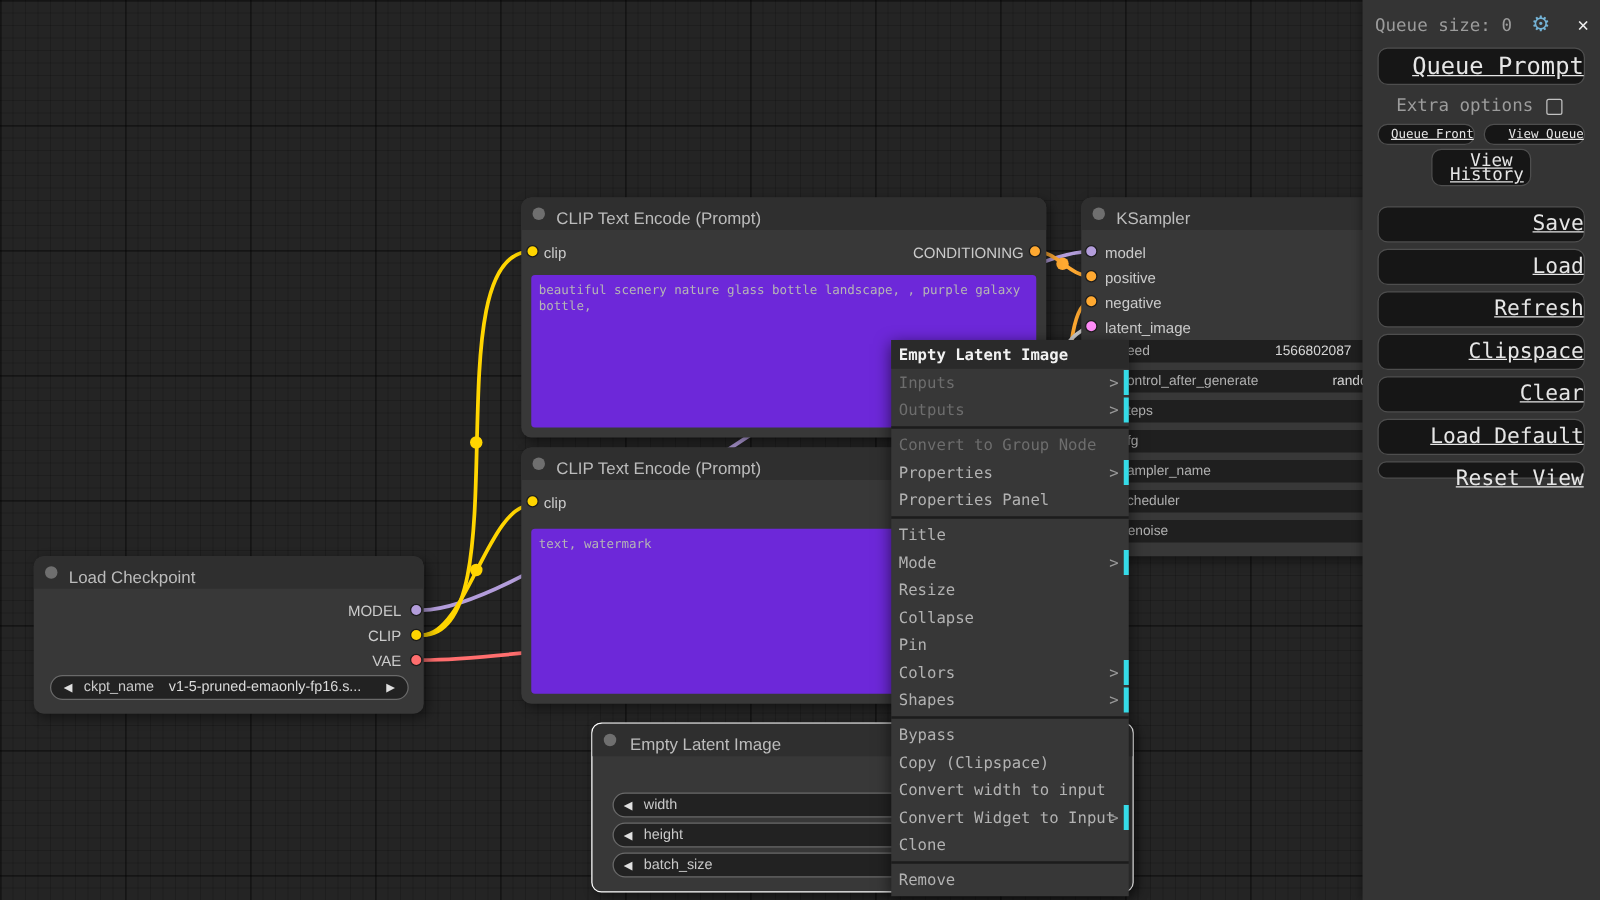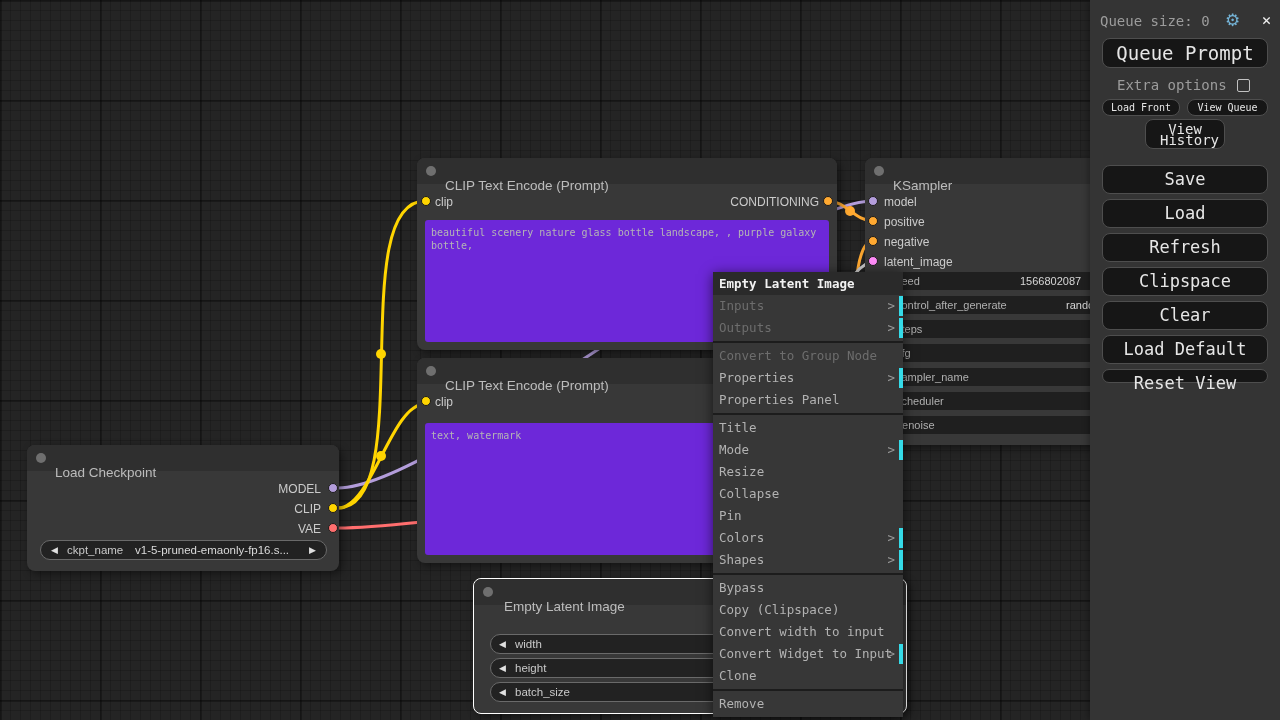--- a/index.html
+++ b/index.html
@@ -14,21 +14,21 @@
       linear-gradient(rgba(0,0,0,0.18) 1px, transparent 1px),
       linear-gradient(90deg, rgba(0,0,0,0.18) 1px, transparent 1px);
     background-size:100px 100px,100px 100px,10px 10px,10px 10px;}
   #wires{position:absolute;left:0;top:0;z-index:5;}
   
   .node{position:absolute;background:#383838;border-radius:8px;z-index:10;
         box-shadow:3px 3px 9px rgba(0,0,0,.45);}
   .node.selected{border:1px solid #fff;}
   .ntitle{position:absolute;left:0;right:0;top:0;height:26px;background:#2f2f2f;
           border-radius:8px 8px 0 0;}
-  .ntxt{position:absolute;left:28px;top:15px;line-height:26px;font-size:13.5px;color:#bcbcbc;white-space:nowrap;}
+  .ntxt{position:absolute;left:28px;top:4px;line-height:26px;font-size:13.5px;color:#bcbcbc;white-space:nowrap;}
   .ndot{position:absolute;left:9px;top:8px;width:10px;height:10px;border-radius:50%;background:#6f6f6f;}
   .port{position:absolute;width:10px;height:10px;border-radius:50%;border:1px solid #1c1c1c;box-sizing:border-box;}
   .c-model{background:#B39DDB}.c-clip{background:#FFD500}.c-cond{background:#FFA931}
   .c-vae{background:#FF6E6E}.c-latent{background:#FF8CF8}
   .plabel{position:absolute;font-size:12px;color:#cbcbcb;line-height:14px;white-space:nowrap;}
   .plabel.r{text-align:right;}
   .ta{position:absolute;background:#6d28d9;border-radius:3px;color:#b5b5b5;box-sizing:border-box;
       font-family:"DejaVu Sans Mono",monospace;font-size:10px;line-height:13px;padding:6px;white-space:pre-wrap;}
   .pill{position:absolute;height:20px;background:#222;border:1px solid #6a6a6a;border-radius:11px;
         box-sizing:border-box;color:#cfcfcf;}
@@ -45,21 +45,21 @@
           font-size:12.5px;font-weight:bold;white-space:nowrap;}
   .mi{position:relative;height:22px;line-height:22px;padding-left:6px;font-size:12.5px;color:#b2b2b2;white-space:nowrap;}
   .mi.dis{color:#6d6d6d;}
   .mi-arrow{position:absolute;right:8px;top:0;color:#989898;}
   .mi-bar{position:absolute;right:0;top:1px;bottom:1px;width:4px;background:#35DBE8;}
   .msep{height:2px;background:#1c1c1c;margin:2px 0;}
   
   #sidebar{position:absolute;left:1090px;top:0;width:190px;height:720px;background:#343434;z-index:60;
            font-family:"DejaVu Sans Mono",monospace;box-shadow:-2px 0 6px rgba(0,0,0,.3);}
   .sbtn{position:absolute;background:#161616;border:1px solid #4e4e4e;border-radius:8px;color:#e6e6e6;
-        text-align:center;box-sizing:border-box;cursor:default;}
+        text-align:right;box-sizing:border-box;cursor:default;text-decoration:underline;}
   .qsize{position:absolute;left:10px;top:13px;font-size:14px;color:#9c9c9c;white-space:nowrap;}
   .gear{position:absolute;left:135px;top:10px;font-size:17px;color:#74B3D6;font-family:"DejaVu Sans",sans-serif;}
   .xclose{position:absolute;right:9px;top:11px;font-size:15px;color:#f0f0f0;font-weight:bold;}
   .exlabel{position:absolute;left:27px;top:77px;font-size:14px;color:#9c9c9c;white-space:nowrap;}
   .excheck{position:absolute;left:147px;top:79px;width:13px;height:13px;border:1px solid #c2c2c2;border-radius:2px;background:transparent;box-sizing:border-box;}
 </style>
 </head>
 <body>
 
 <div id="stage">
@@ -258,21 +258,21 @@
   <div id="sidebar">
     <span class="qsize">Queue size: 0</span>
     <span class="gear">⚙</span>
     <span class="xclose">✕</span>
 
     <div class="sbtn" style="left:12px;top:38px;width:166px;height:30px;font-size:19px;line-height:28px;">Queue Prompt</div>
 
     <span class="exlabel">Extra options</span>
     <span class="excheck"></span>
 
-    <div class="sbtn" style="left:12px;top:99px;width:78px;height:17px;font-size:10px;line-height:15px;border-radius:8px;">Load Front</div>
+    <div class="sbtn" style="left:12px;top:99px;width:78px;height:17px;font-size:10px;line-height:15px;border-radius:8px;">Queue Front</div>
     <div class="sbtn" style="left:97px;top:99px;width:81px;height:17px;font-size:10px;line-height:15px;border-radius:8px;">View Queue</div>
     <div class="sbtn" style="left:55px;top:119px;width:80px;height:30px;font-size:14px;line-height:11px;padding:4px 14px;">View History</div>
 
     <div class="sbtn" style="left:12px;top:165px;width:166px;height:29px;font-size:17px;line-height:27px;">Save</div>
     <div class="sbtn" style="left:12px;top:199px;width:166px;height:29px;font-size:17px;line-height:27px;">Load</div>
     <div class="sbtn" style="left:12px;top:233px;width:166px;height:29px;font-size:17px;line-height:27px;">Refresh</div>
     <div class="sbtn" style="left:12px;top:267px;width:166px;height:29px;font-size:17px;line-height:27px;">Clipspace</div>
     <div class="sbtn" style="left:12px;top:301px;width:166px;height:29px;font-size:17px;line-height:27px;">Clear</div>
     <div class="sbtn" style="left:12px;top:335px;width:166px;height:29px;font-size:17px;line-height:27px;">Load Default</div>
     <div class="sbtn" style="left:12px;top:369px;width:166px;height:14px;font-size:17px;line-height:27px;">Reset View</div>

